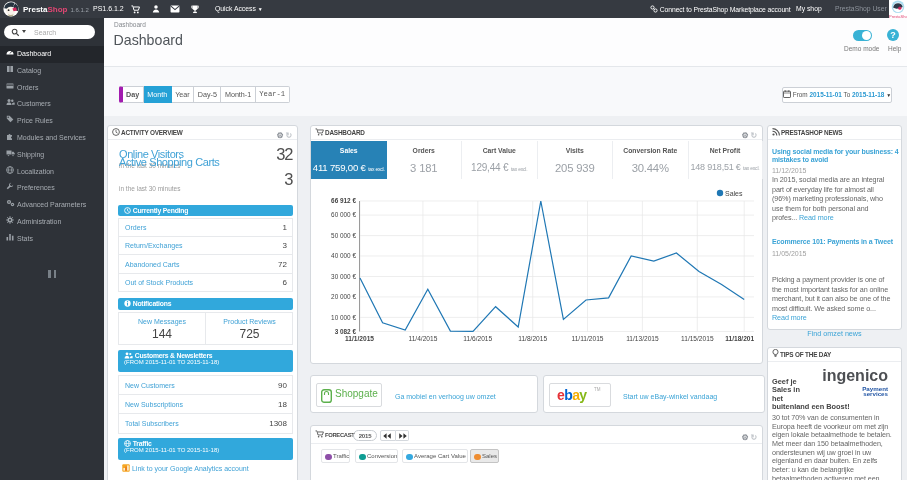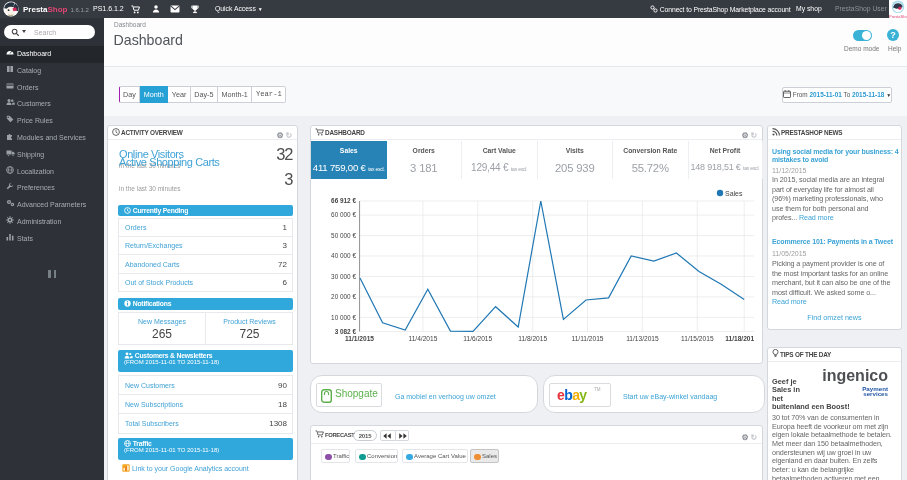--- a/index.html
+++ b/index.html
@@ -36,21 +36,21 @@
   #crumb { position:absolute; left:10px; top:3px; font-size:6.5px; color:#85898e; }
   #h1 { position:absolute; left:9.5px; top:13.5px; font-size:14.2px; font-weight:normal; color:#50555a; }
   #demotoggle { position:absolute; left:749px; top:12px; width:19px; height:11px; background:#39b2d5; border-radius:6px; }
   #demotoggle .knob { position:absolute; right:1px; top:1px; width:9px; height:9px; background:#fff; border-radius:50%; }
   #demolabel { position:absolute; left:740px; top:27px; font-size:6.5px; color:#777; }
   #helpbtn { position:absolute; left:783px; top:11px; width:12px; height:12px; background:#39b2d5; border-radius:50%; color:#fff; font-size:9px; font-weight:bold; text-align:center; line-height:12px; }
   #helplabel { position:absolute; left:784px; top:27px; font-size:6.5px; color:#777; }
   
   #btngroup { position:absolute; left:14.5px; top:68px; height:16px; }
   .tbtn { display:inline-block; float:left; height:16.5px; line-height:15.5px; padding:0 3.5px; font-size:7.2px; color:#555; background:#fff; border:1px solid #ccd0d6; border-left:none; }
-  .tbtn:first-child { border-left:1px solid #a21caf; border-radius:2px 0 0 2px; }
+  .tbtn:first-child { border-left:4px solid #a21caf; border-radius:2px 0 0 2px;font-weight:bold; }
   .tbtn:last-child { border-radius:0 2px 2px 0;font-family:Liberation Mono, monospace; }
   .tbtn.active { background:#25a1d6; color:#fff; border-color:#25a1d6;text-align:right; }
   #datebtn { position:absolute; left:678px; top:69px; width:110px; height:16px; background:#fff; border:1px solid #ccd0d6; border-radius:2px; font-size:6.4px; color:#555; line-height:14px; text-align:center; white-space:nowrap; overflow:hidden; }
   #datebtn b { color:#2d9ad2; }
 
   
   .panel { position:absolute; background:#fff; border:1px solid #d4d8dd; border-radius:3px; }
   .phead { position:absolute; left:0; top:0; right:0; height:14px; border-bottom:1px solid #ebedf0; font-size:6.4px; font-weight:bold; color:#444; line-height:14px; letter-spacing:-0.2px; }
   .phead .picon { margin:0 1px 0 4px; color:#555; }
   .ptools { position:absolute; top:3px; right:5px; color:#999; font-size:8px; }
@@ -81,21 +81,21 @@
   
   #newspanel { left:767px; top:125px; width:135px; height:205px; }
   #tipspanel { left:767px; top:347px; width:135px; height:200px; }
   .newsbody { position:absolute; left:4px; right:4px; top:15px; font-size:7.2px; color:#666; }
   .ntitle { color:#3aa3d6; font-weight:bold; font-size:7px; line-height:8px; letter-spacing:-0.15px; white-space:nowrap; }
   .ndate { color:#a0a0a0; font-size:7px; }
   .npara { line-height:9.6px; letter-spacing:-0.1px; }
   .readmore { color:#3aa3d6; }
 
   
-  .promo { position:absolute; background:#fff; border:1px solid #d4d8dd; border-radius:12px; height:38px; top:375px; }
+  .promo { position:absolute; background:#fff; border:1px solid #d4d8dd; border-radius:3px; height:38px; top:375px; }
   .logobox { position:absolute; top:7px; height:24px; background:#fff; border:1px solid #d9dbde; border-radius:2px; }
   .promotxt { position:absolute; top:17px; font-size:7px; color:#3aa3d6; }
 
   
   #forecast { left:310px; top:425px; width:453px; height:58px; }
   .fpill { position:absolute; top:23px; height:14px; border:1px solid #e3e5e8; border-radius:2px; background:#fff; font-size:6px; color:#555; line-height:13px; padding:0 0 0 11px; white-space:nowrap; overflow:hidden; }
   .fdot { position:absolute; left:3.3px; top:3.6px; width:6.3px; height:6.3px; border-radius:50%; }
 </style>
 </head>
 <body>
@@ -327,21 +327,21 @@
   <div class="bluebar" style="top:172px; height:12px;">
       <div class="bb-title" style="line-height:12px;"><svg width="7" height="7" viewBox="0 0 8 8" style="vertical-align:-1px;">
           <circle cx="4" cy="4" r="3.6" fill="#fff"></circle>
           <rect x="3.4" y="3.3" width="1.2" height="3" fill="#31a8dc"></rect>
           <circle cx="4" cy="1.9" r="0.7" fill="#31a8dc"></circle>
         </svg> Notifications</div>
     </div>
   <div class="lrow first" style="top:186px; height:33px;">
     <div style="position:absolute;left:0;top:0;width:87px;height:100%;border-right:1px solid #e7e9ec;text-align:center;">
       <div style="color:#41a2d6;font-size:7px;margin-top:4.5px;">New Messages</div>
-      <div style="color:#444;font-size:12px;margin-top:2.5px;">265</div>
+      <div style="color:#444;font-size:12px;margin-top:2.5px;">144</div>
     </div>
     <div style="position:absolute;left:88px;top:0;right:0;height:100%;text-align:center;">
       <div style="color:#41a2d6;font-size:7px;margin-top:4.5px;">Product Reviews</div>
       <div style="color:#444;font-size:12px;margin-top:2.5px;">725</div>
     </div>
   </div>
 
   <div class="bluebar" style="top:224px; height:22px;">
     <div class="bb-title" style="padding-top:2px;"><svg width="9" height="7" viewBox="0 0 9 7" style="vertical-align:-1px;">
           <circle cx="3" cy="1.8" r="1.4" fill="#fff"></circle>
@@ -402,21 +402,21 @@
     <div class="kpi" style="left:151px; width:75.5px;">
         <div class="kl">Cart Value</div>
         <div class="kv" style="font-size:10px;">129,44 € <small>tax excl.</small></div>
       </div>
     <div class="kpi" style="left:226.5px; width:75.5px;">
         <div class="kl">Visits</div>
         <div class="kv">205 939</div>
       </div>
     <div class="kpi" style="left:302px; width:75.5px;">
         <div class="kl">Conversion Rate</div>
-        <div class="kv">55.72%</div>
+        <div class="kv">30.44%</div>
       </div>
     <div class="kpi" style="left:377.5px; width:74px;">
         <div class="kl">Net Profit</div>
         <div class="kv" style="font-size:9px;">148 918,51 € <small>tax excl.</small></div>
       </div>
   </div>
   <svg id="chart" width="451" height="185" viewBox="0 0 451 185" style="position:absolute; left:0; top:53px;">
     <line x1="49" y1="22.0" x2="443" y2="22.0" stroke="#e6e6e6" stroke-width="0.7"></line>
     <line x1="49" y1="36.1" x2="443" y2="36.1" stroke="#e6e6e6" stroke-width="0.7"></line>
     <line x1="49" y1="56.6" x2="443" y2="56.6" stroke="#e6e6e6" stroke-width="0.7"></line>
@@ -504,21 +504,21 @@
   <div class="phead"><span class="picon"><svg width="8" height="8" viewBox="0 0 8 8" style="vertical-align:-1px;">
           <circle cx="1.5" cy="6.5" r="1.1" fill="#555"></circle>
           <path d="M0.5 3.2a4.3 4.3 0 0 1 4.3 4.3M0.5 0.6a6.9 6.9 0 0 1 6.9 6.9" fill="none" stroke="#555" stroke-width="1.1"></path>
         </svg></span>PRESTASHOP NEWS</div>
   <div class="newsbody">
     <div class="ntitle" style="margin-top:7px;">Using social media for your business: 4<br>mistakes to avoid</div>
     <div class="ndate" style="margin-top:3px;">11/12/2015</div>
     <div class="npara" style="margin-top:1px;">In 2015, social media are an integral<br>part of everyday life for almost all<br>(96%) marketing professionals, who<br>use them for both personal and<br>profes... <span class="readmore">Read more</span></div>
     <div class="ntitle" style="margin-top:15px;">Ecommerce 101: Payments in a Tweet</div>
     <div class="ndate" style="margin-top:4px;">11/05/2015</div>
-    <div class="npara" style="margin-top:2px;">Picking a payment provider is one of<br>the most important tasks for an online<br>merchant, but it can also be one of the<br>most difficult. We asked some o...<br><span class="readmore">Read more</span></div>
+    <div class="npara" style="margin-top:18px;">Picking a payment provider is one of<br>the most important tasks for an online<br>merchant, but it can also be one of the<br>most difficult. We asked some o...<br><span class="readmore">Read more</span></div>
     <div style="text-align:center; margin-top:6px;"><span class="readmore">Find omzet news</span></div>
   </div>
 </div>
 
 <div class="panel" id="tipspanel">
   <div class="phead"><span class="picon"><svg width="7" height="9" viewBox="0 0 7 9" style="vertical-align:-1px;">
           <circle cx="3.5" cy="3" r="2.6" fill="none" stroke="#555" stroke-width="0.9"></circle>
           <rect x="2.3" y="5.8" width="2.4" height="1" fill="#555"></rect>
           <rect x="2.6" y="7.1" width="1.8" height="0.8" fill="#555"></rect>
         </svg></span>TIPS OF THE DAY</div>

